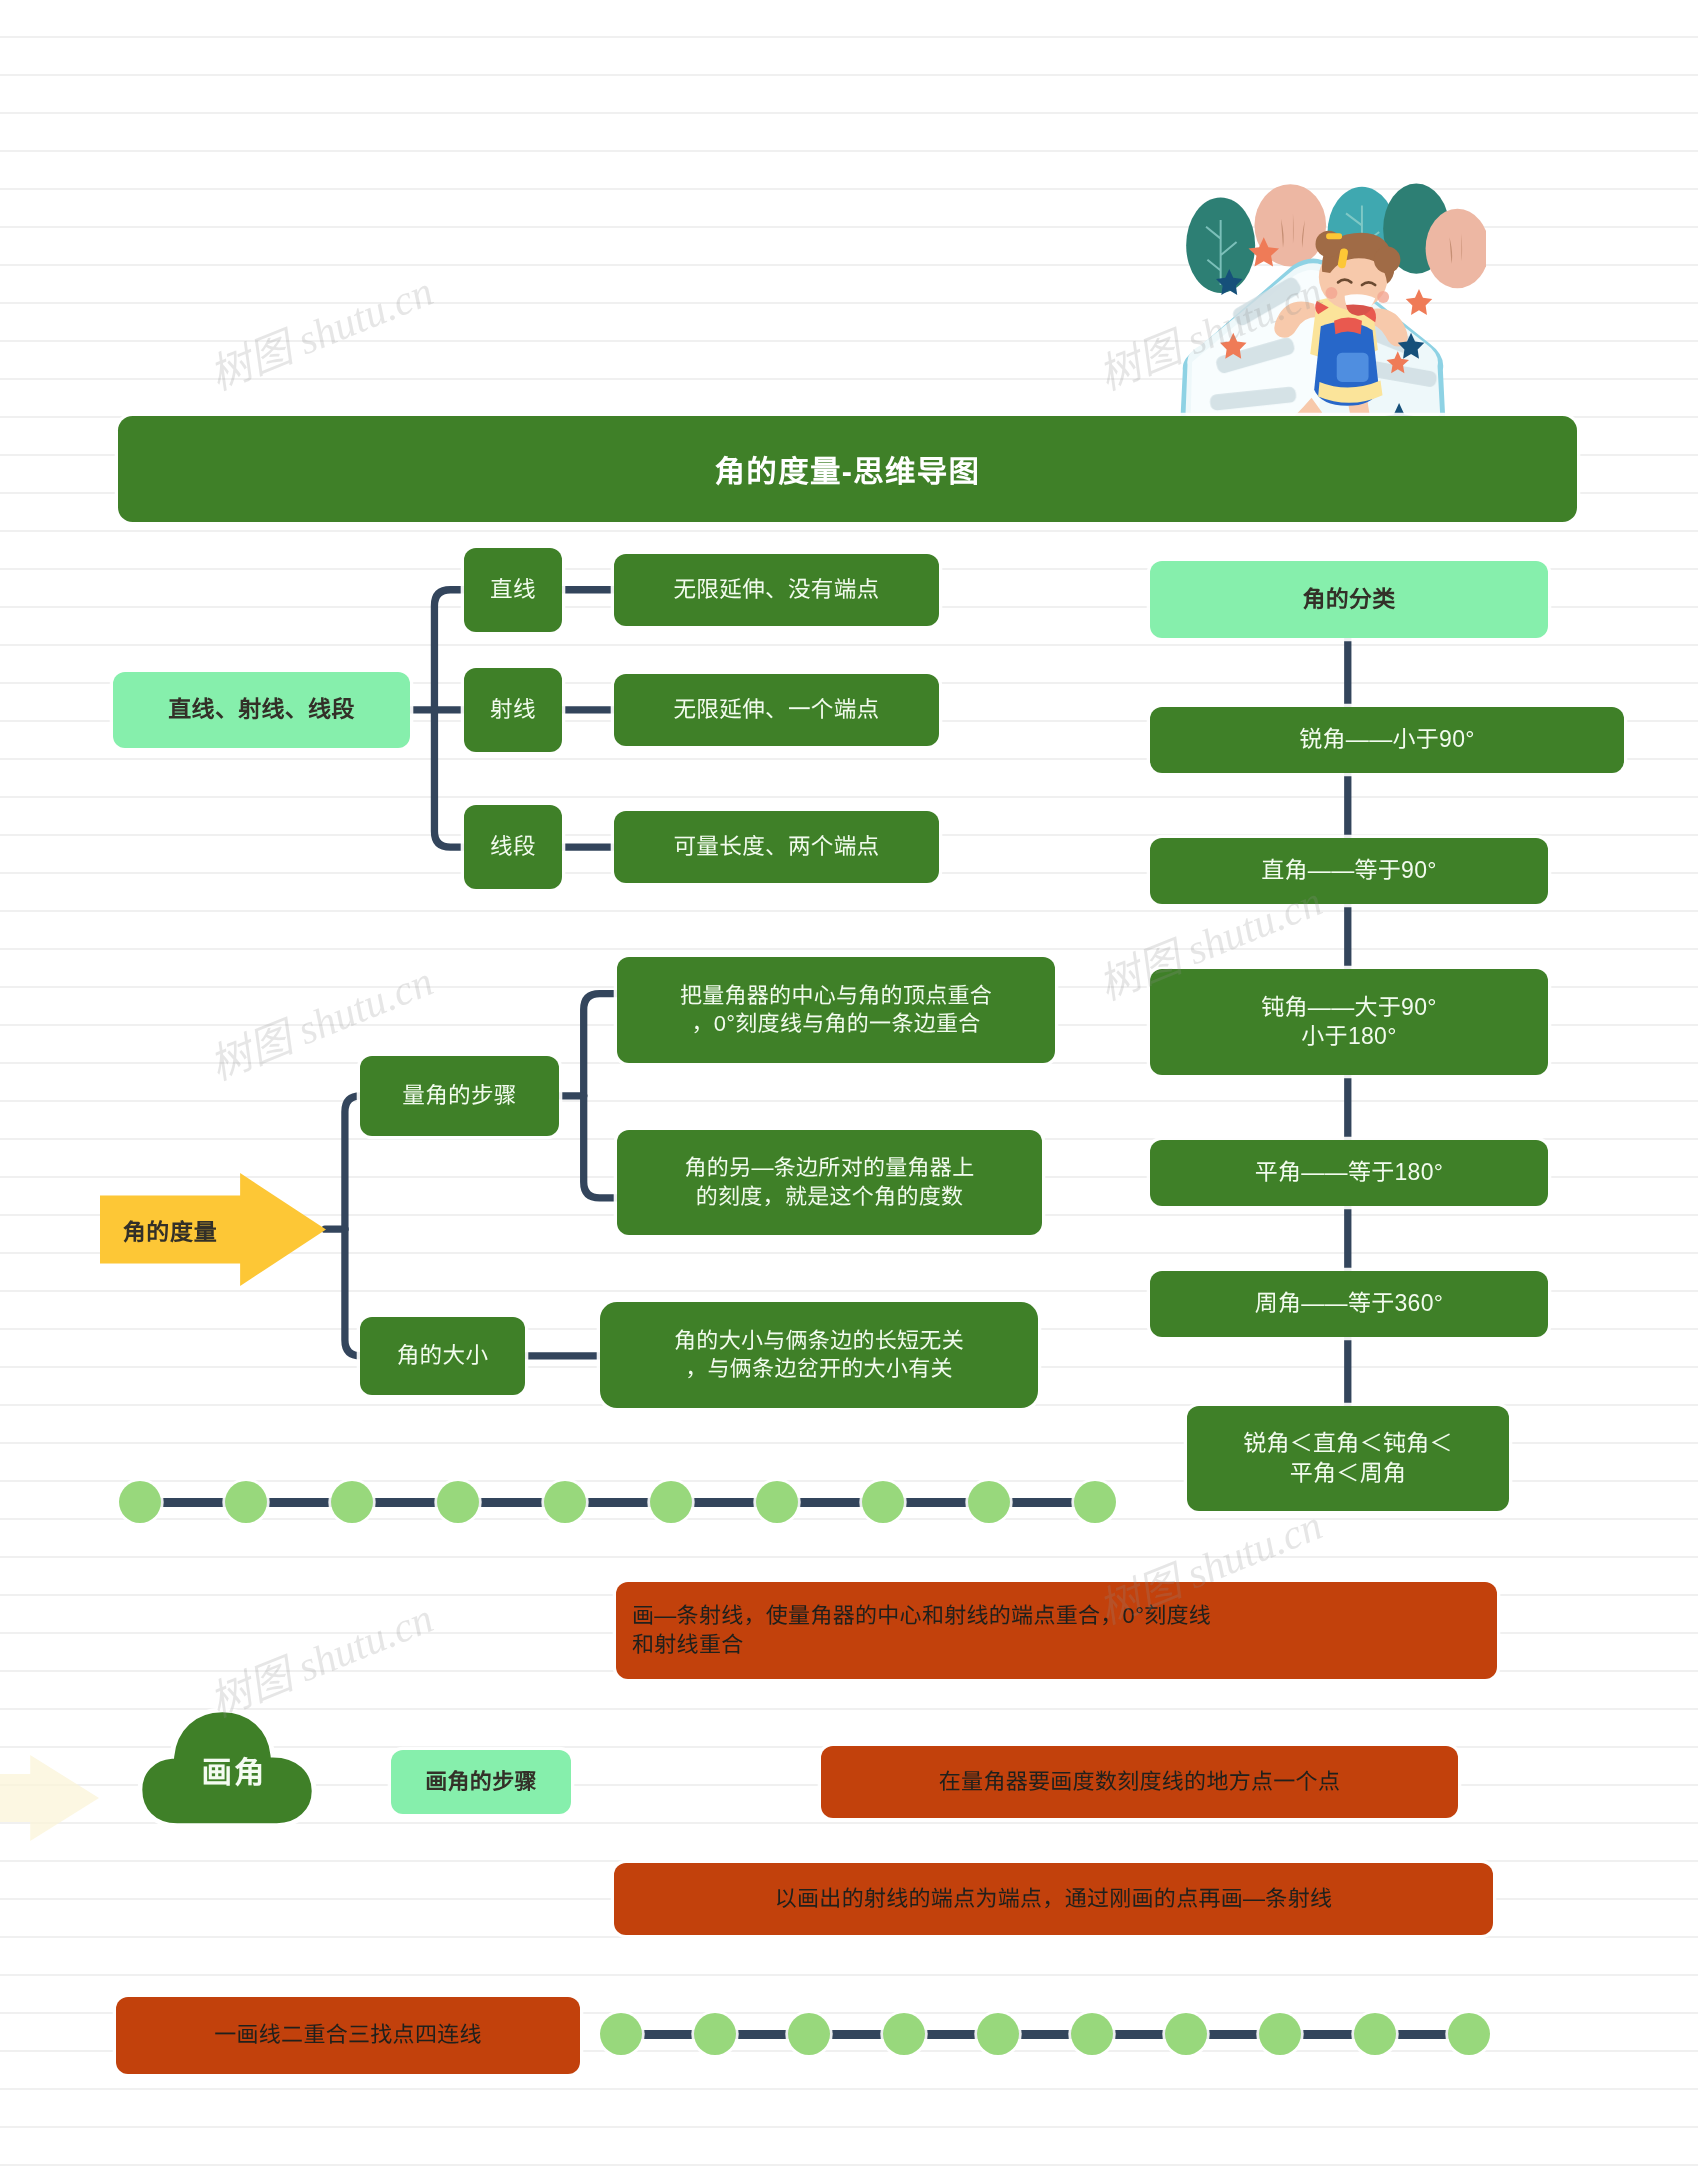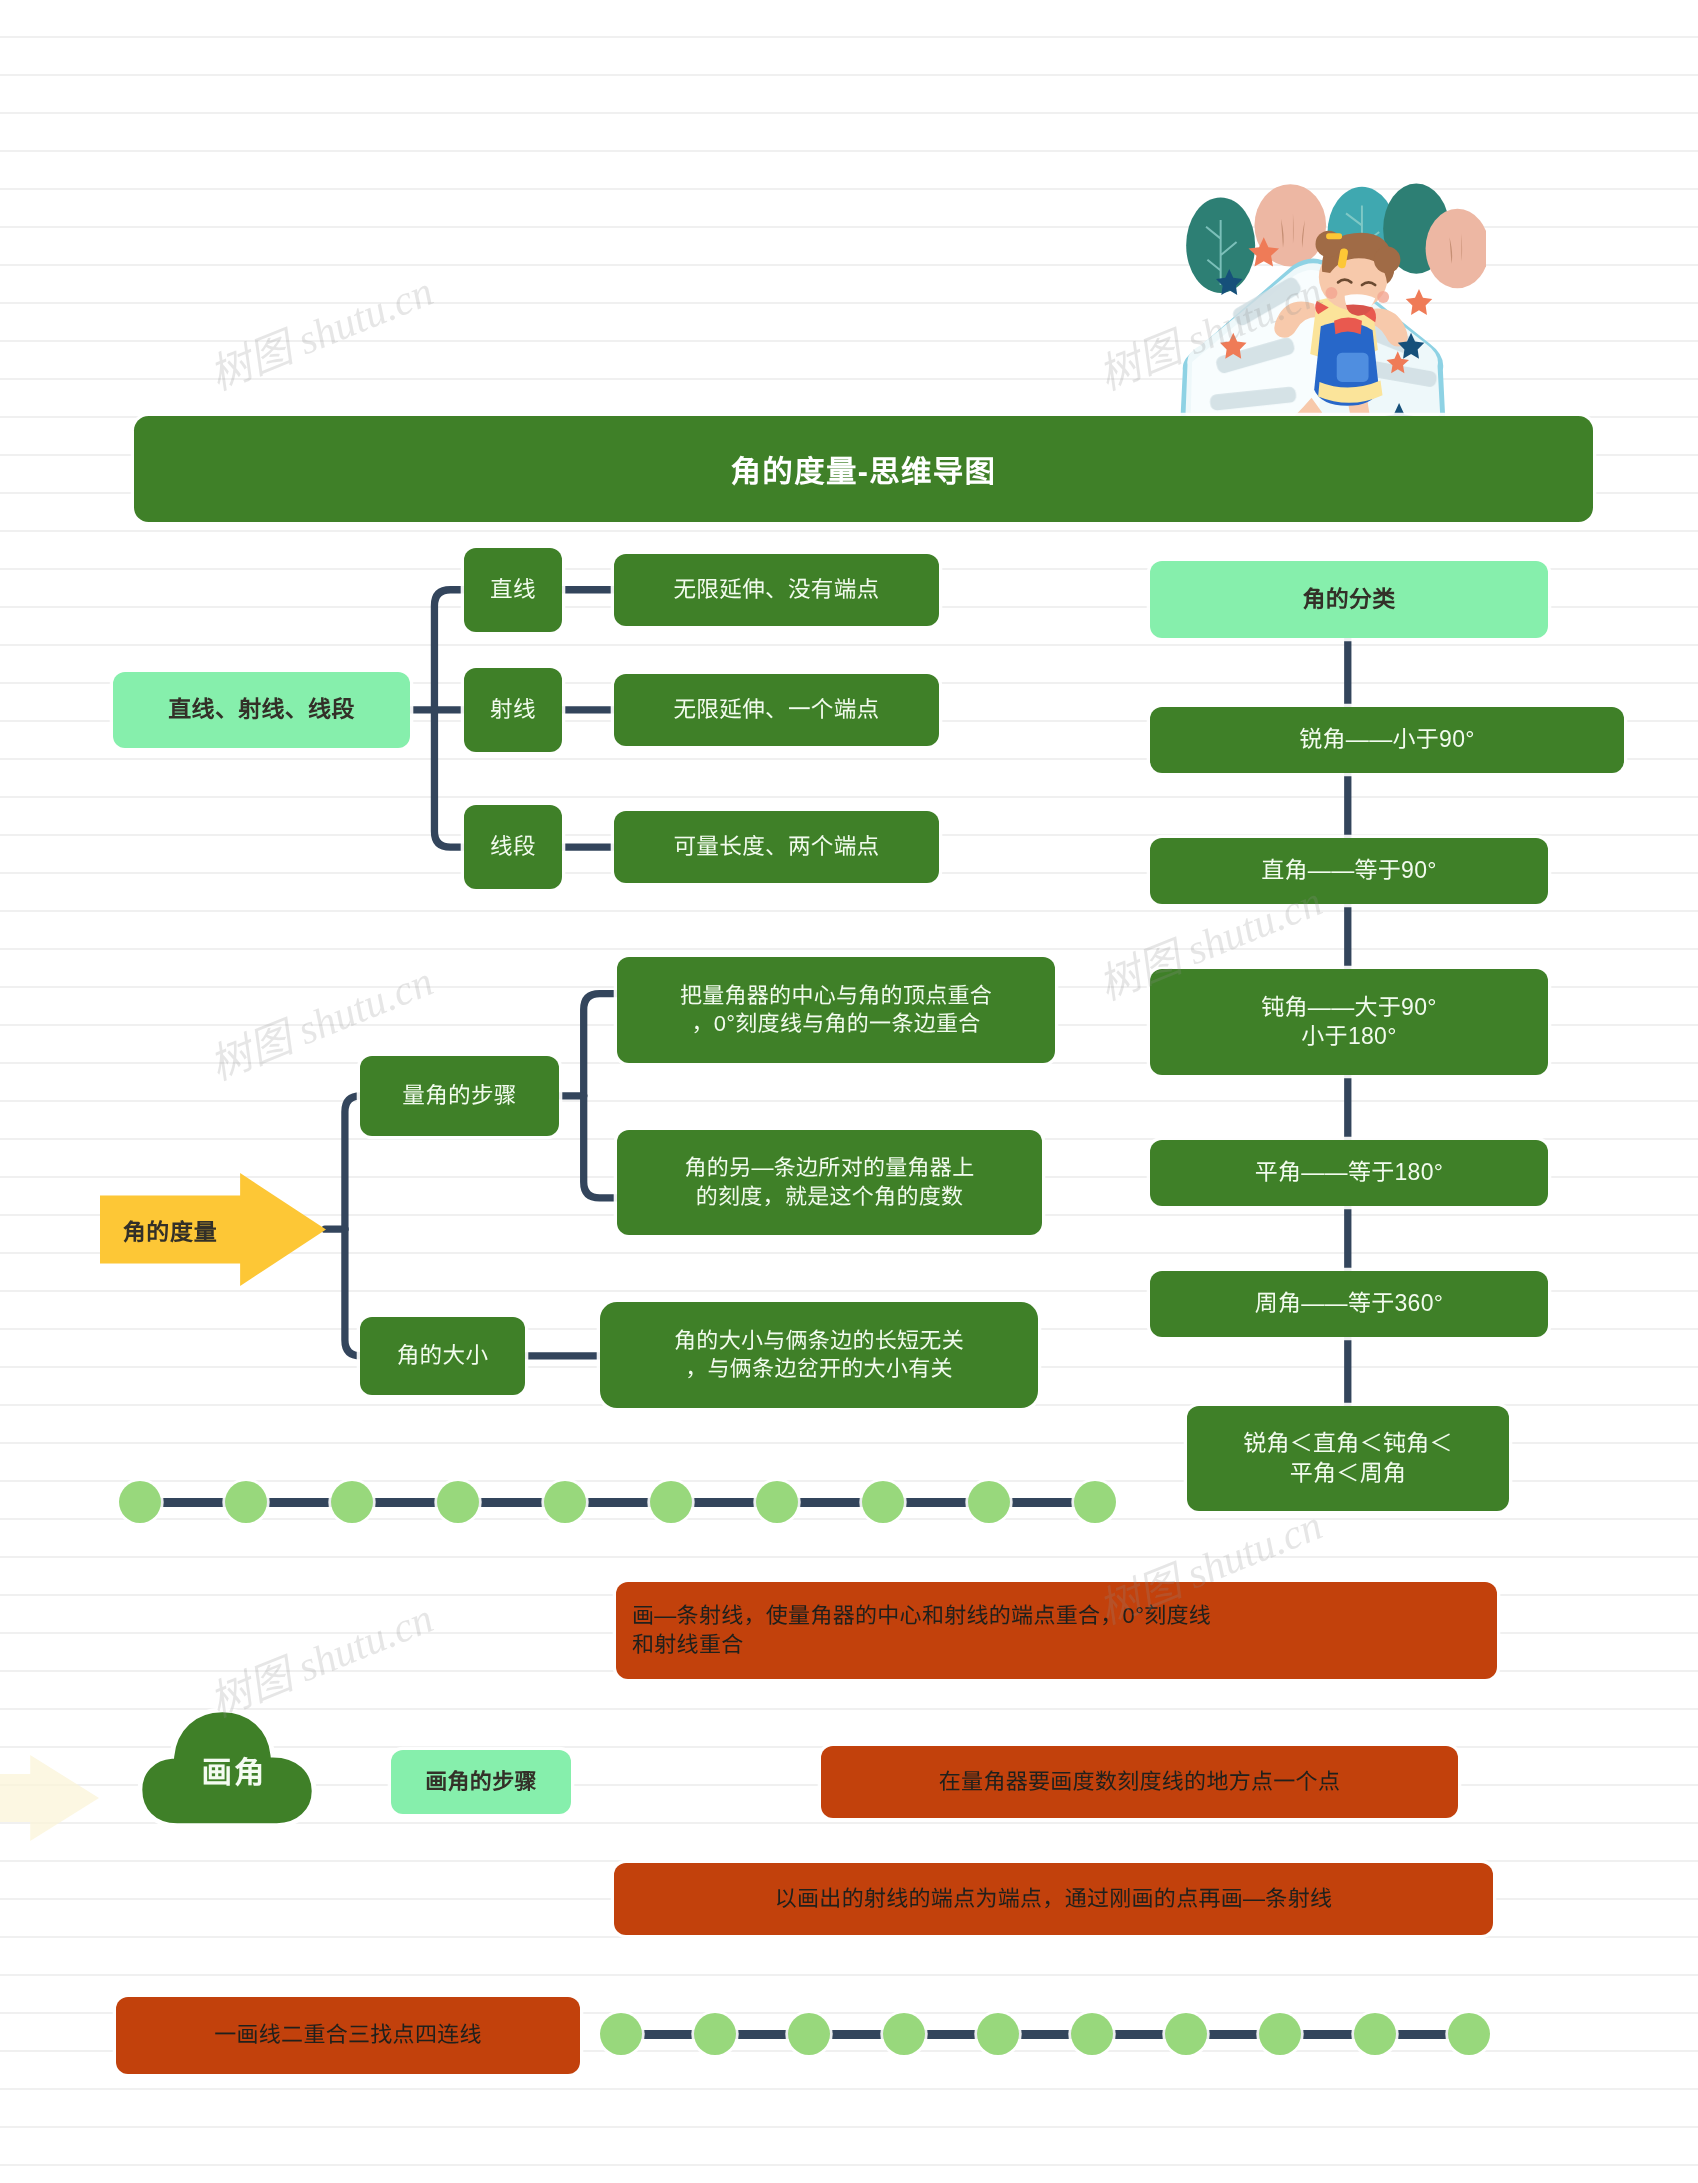--- a/index.html
+++ b/index.html
@@ -41,21 +41,20 @@
   .lightgreen{background:#c2410c;color:#20201c;font-weight:400;}
 
   
   #title{
     position:absolute;left:118px;top:416px;width:1459px;height:106px;
     background:#3f8028;border-radius:14.6px;
     display:flex;align-items:center;justify-content:center;
     color:#ffffff;font-size:30.5px;font-weight:bold;letter-spacing:1.3px;
     box-shadow:0 0 0 3.3px rgba(255,255,255,.9);
     z-index:4;
-    margin-left:16px;
   }
 
   
   #wires{position:absolute;left:0;top:0;width:1698px;height:2183px;z-index:1;}
 
   
   .beadrow{position:absolute;height:0;z-index:3;}
   .bead{
     position:absolute;top:0;
     width:42px;height:42px;border-radius:50%;

